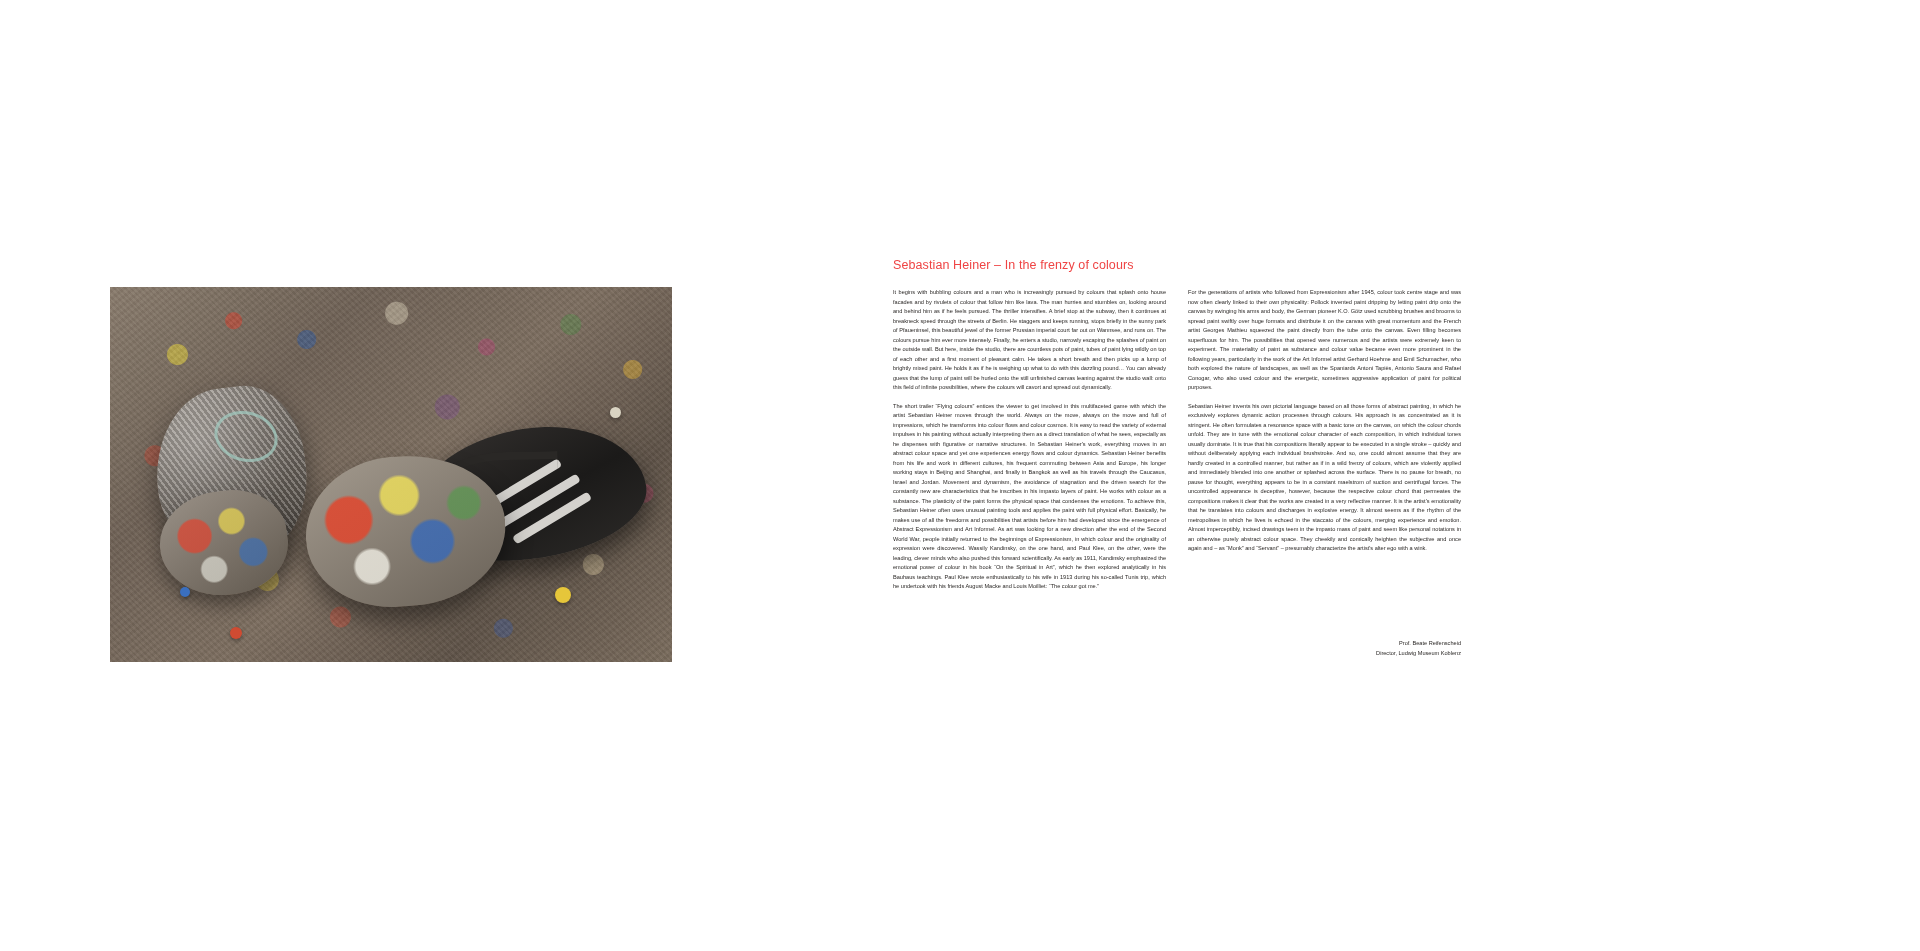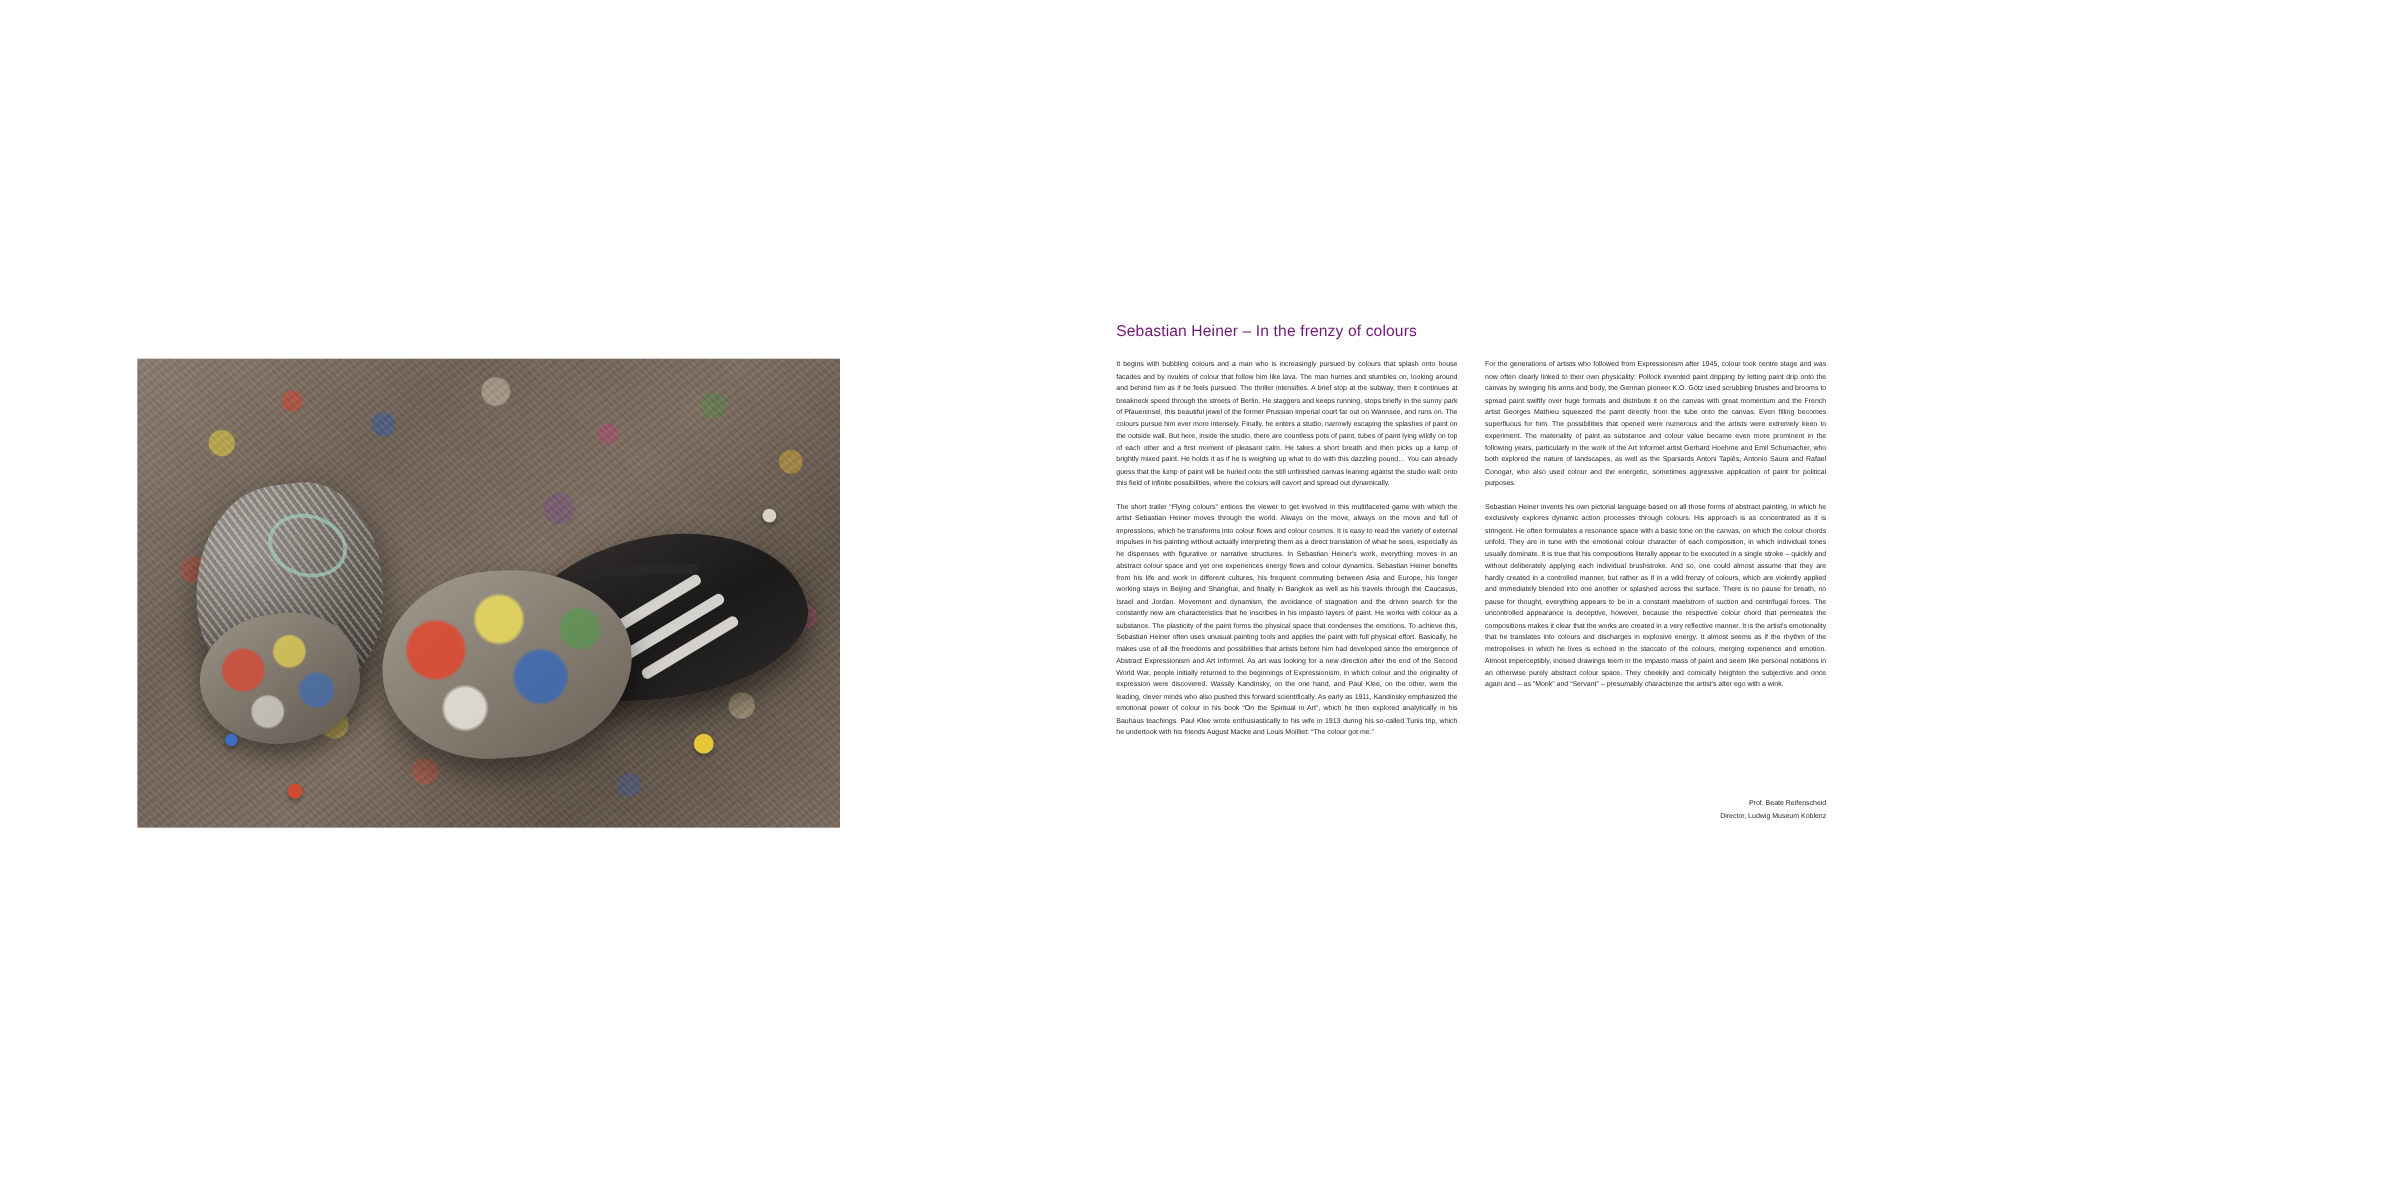--- a/index.html
+++ b/index.html
@@ -170,21 +170,21 @@
   
   .text-area {
     position: absolute;
     left: 893px;
     top: 258px;
     width: 568px;
   }
   .essay-title {
     font-size: 12.5px;
     letter-spacing: 0.1px;
-    color: #701a75;
+    color: #ef4444;
     margin: 0 0 16px 0;
     font-weight: 400;
   }
   .columns {
     display: flex;
     gap: 22px;
     align-items: flex-start;
   }
   .col {
     width: 273px;

